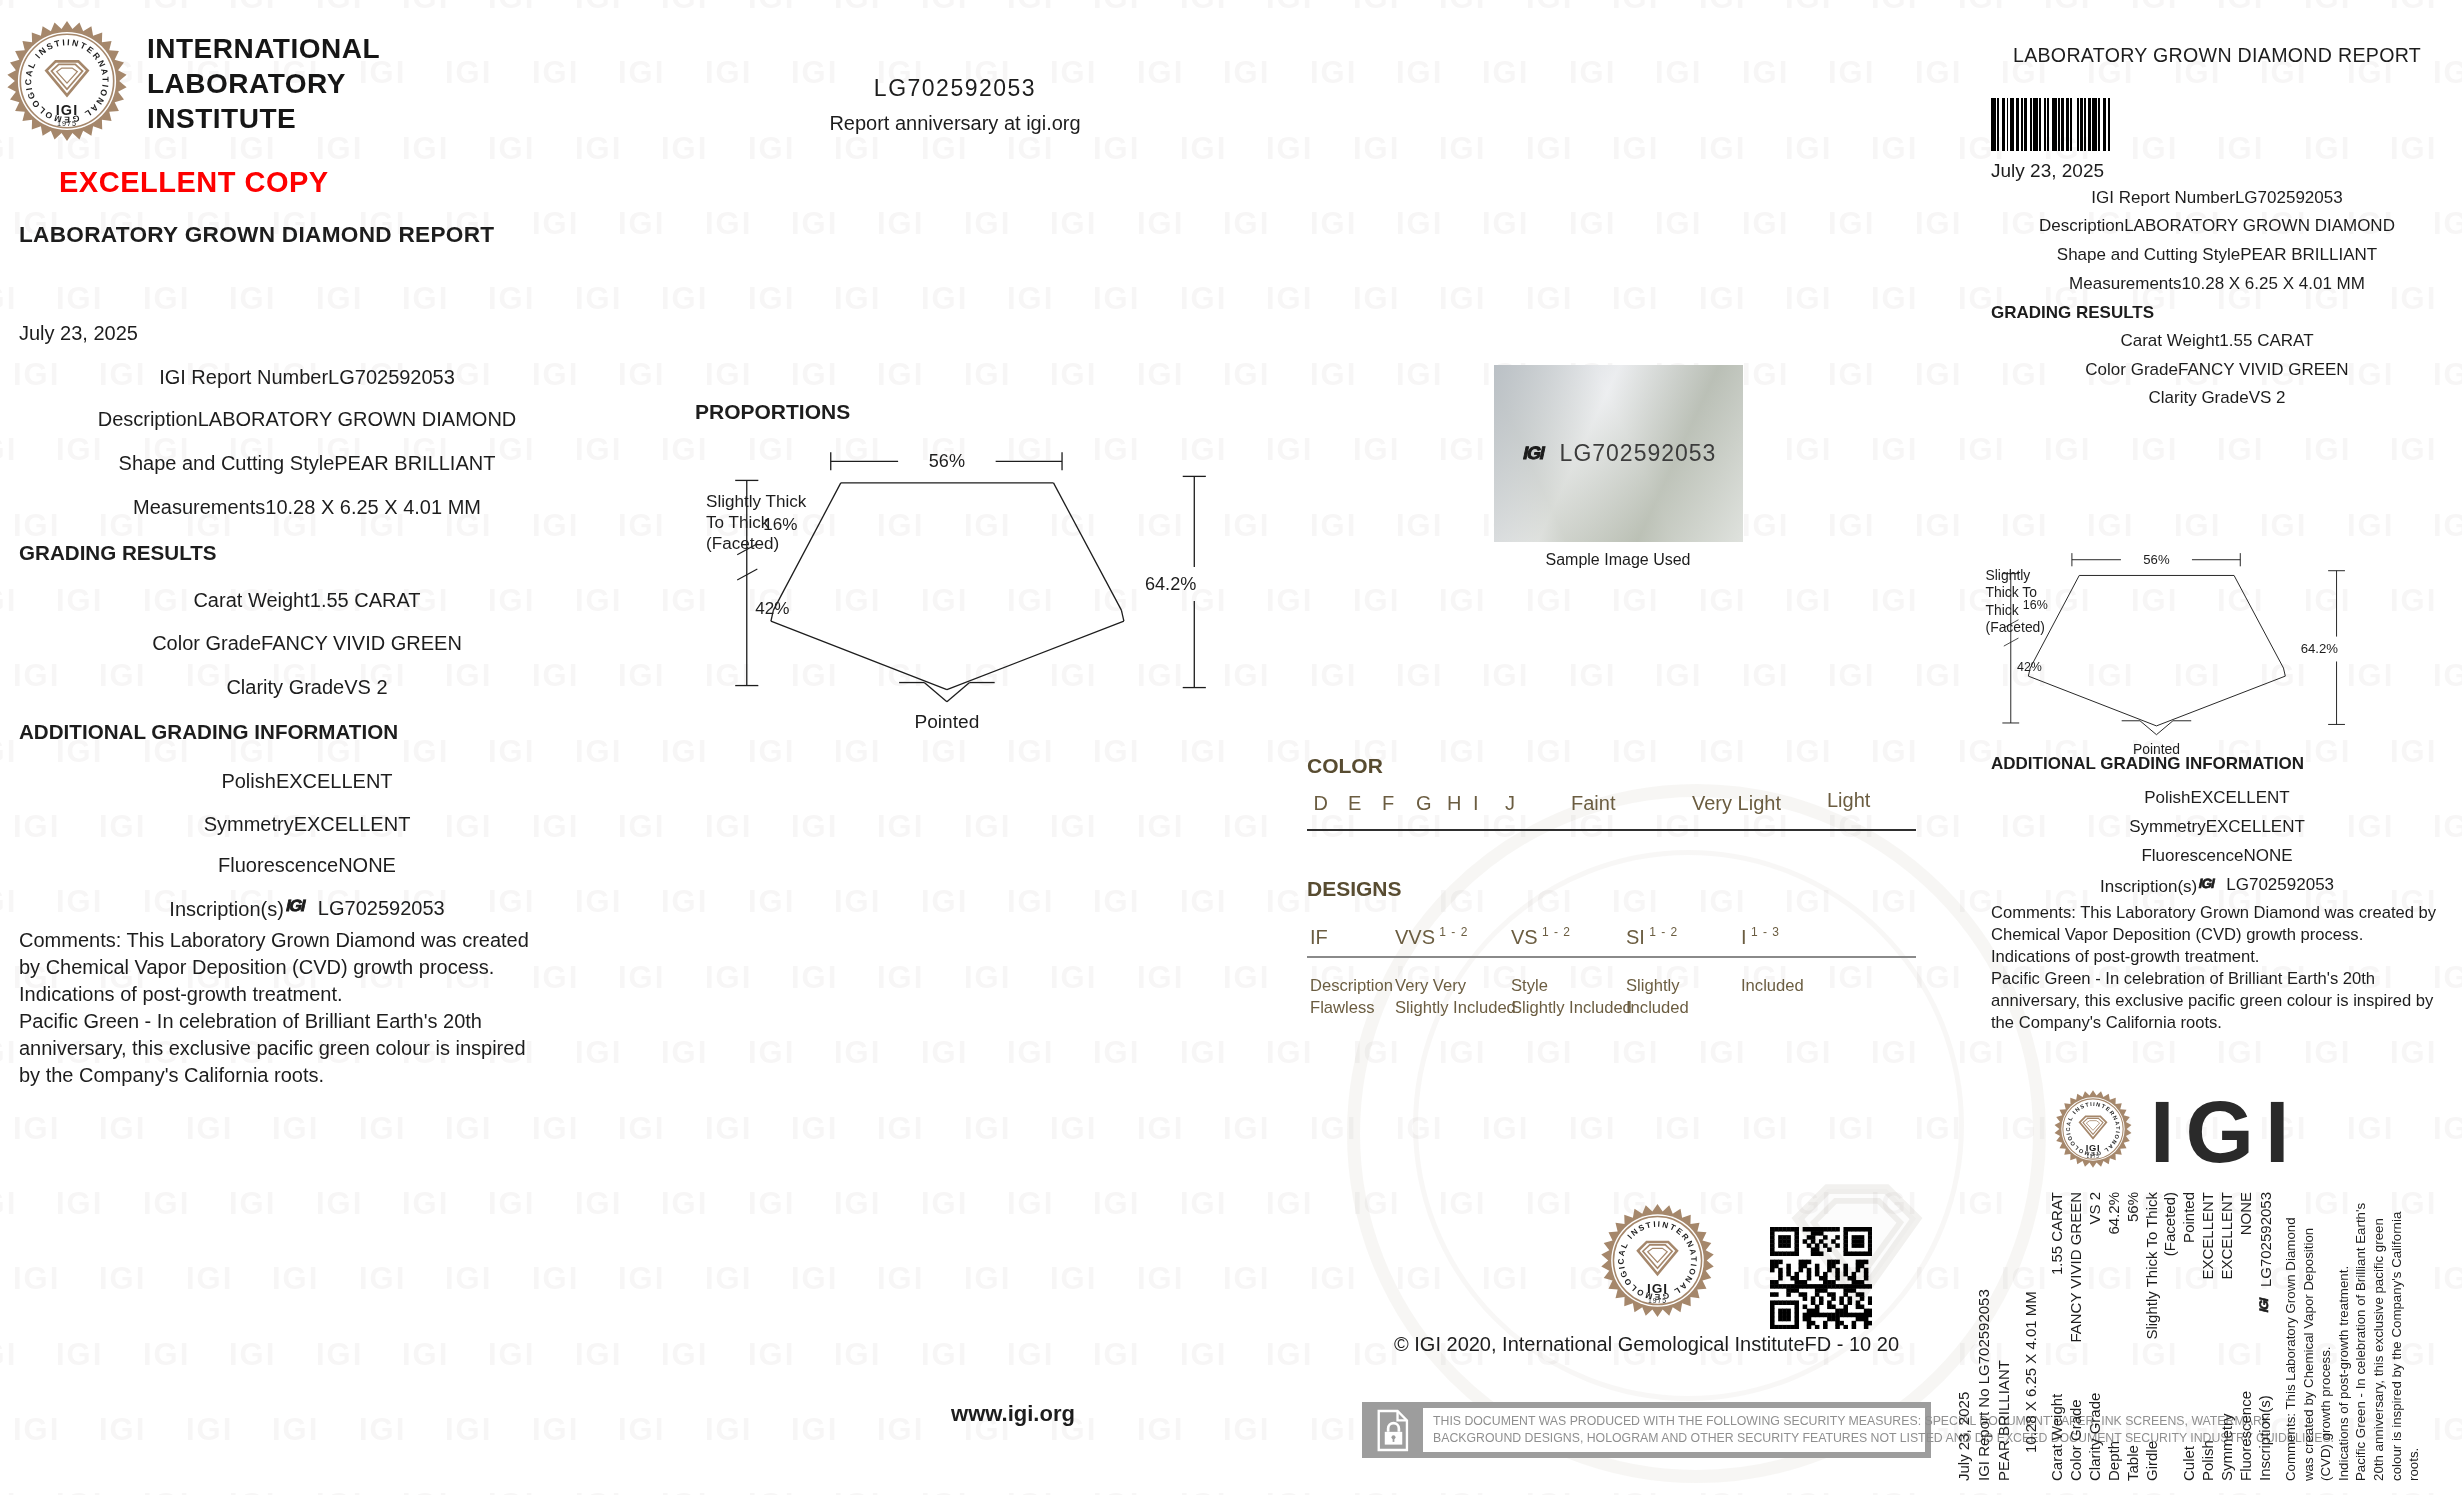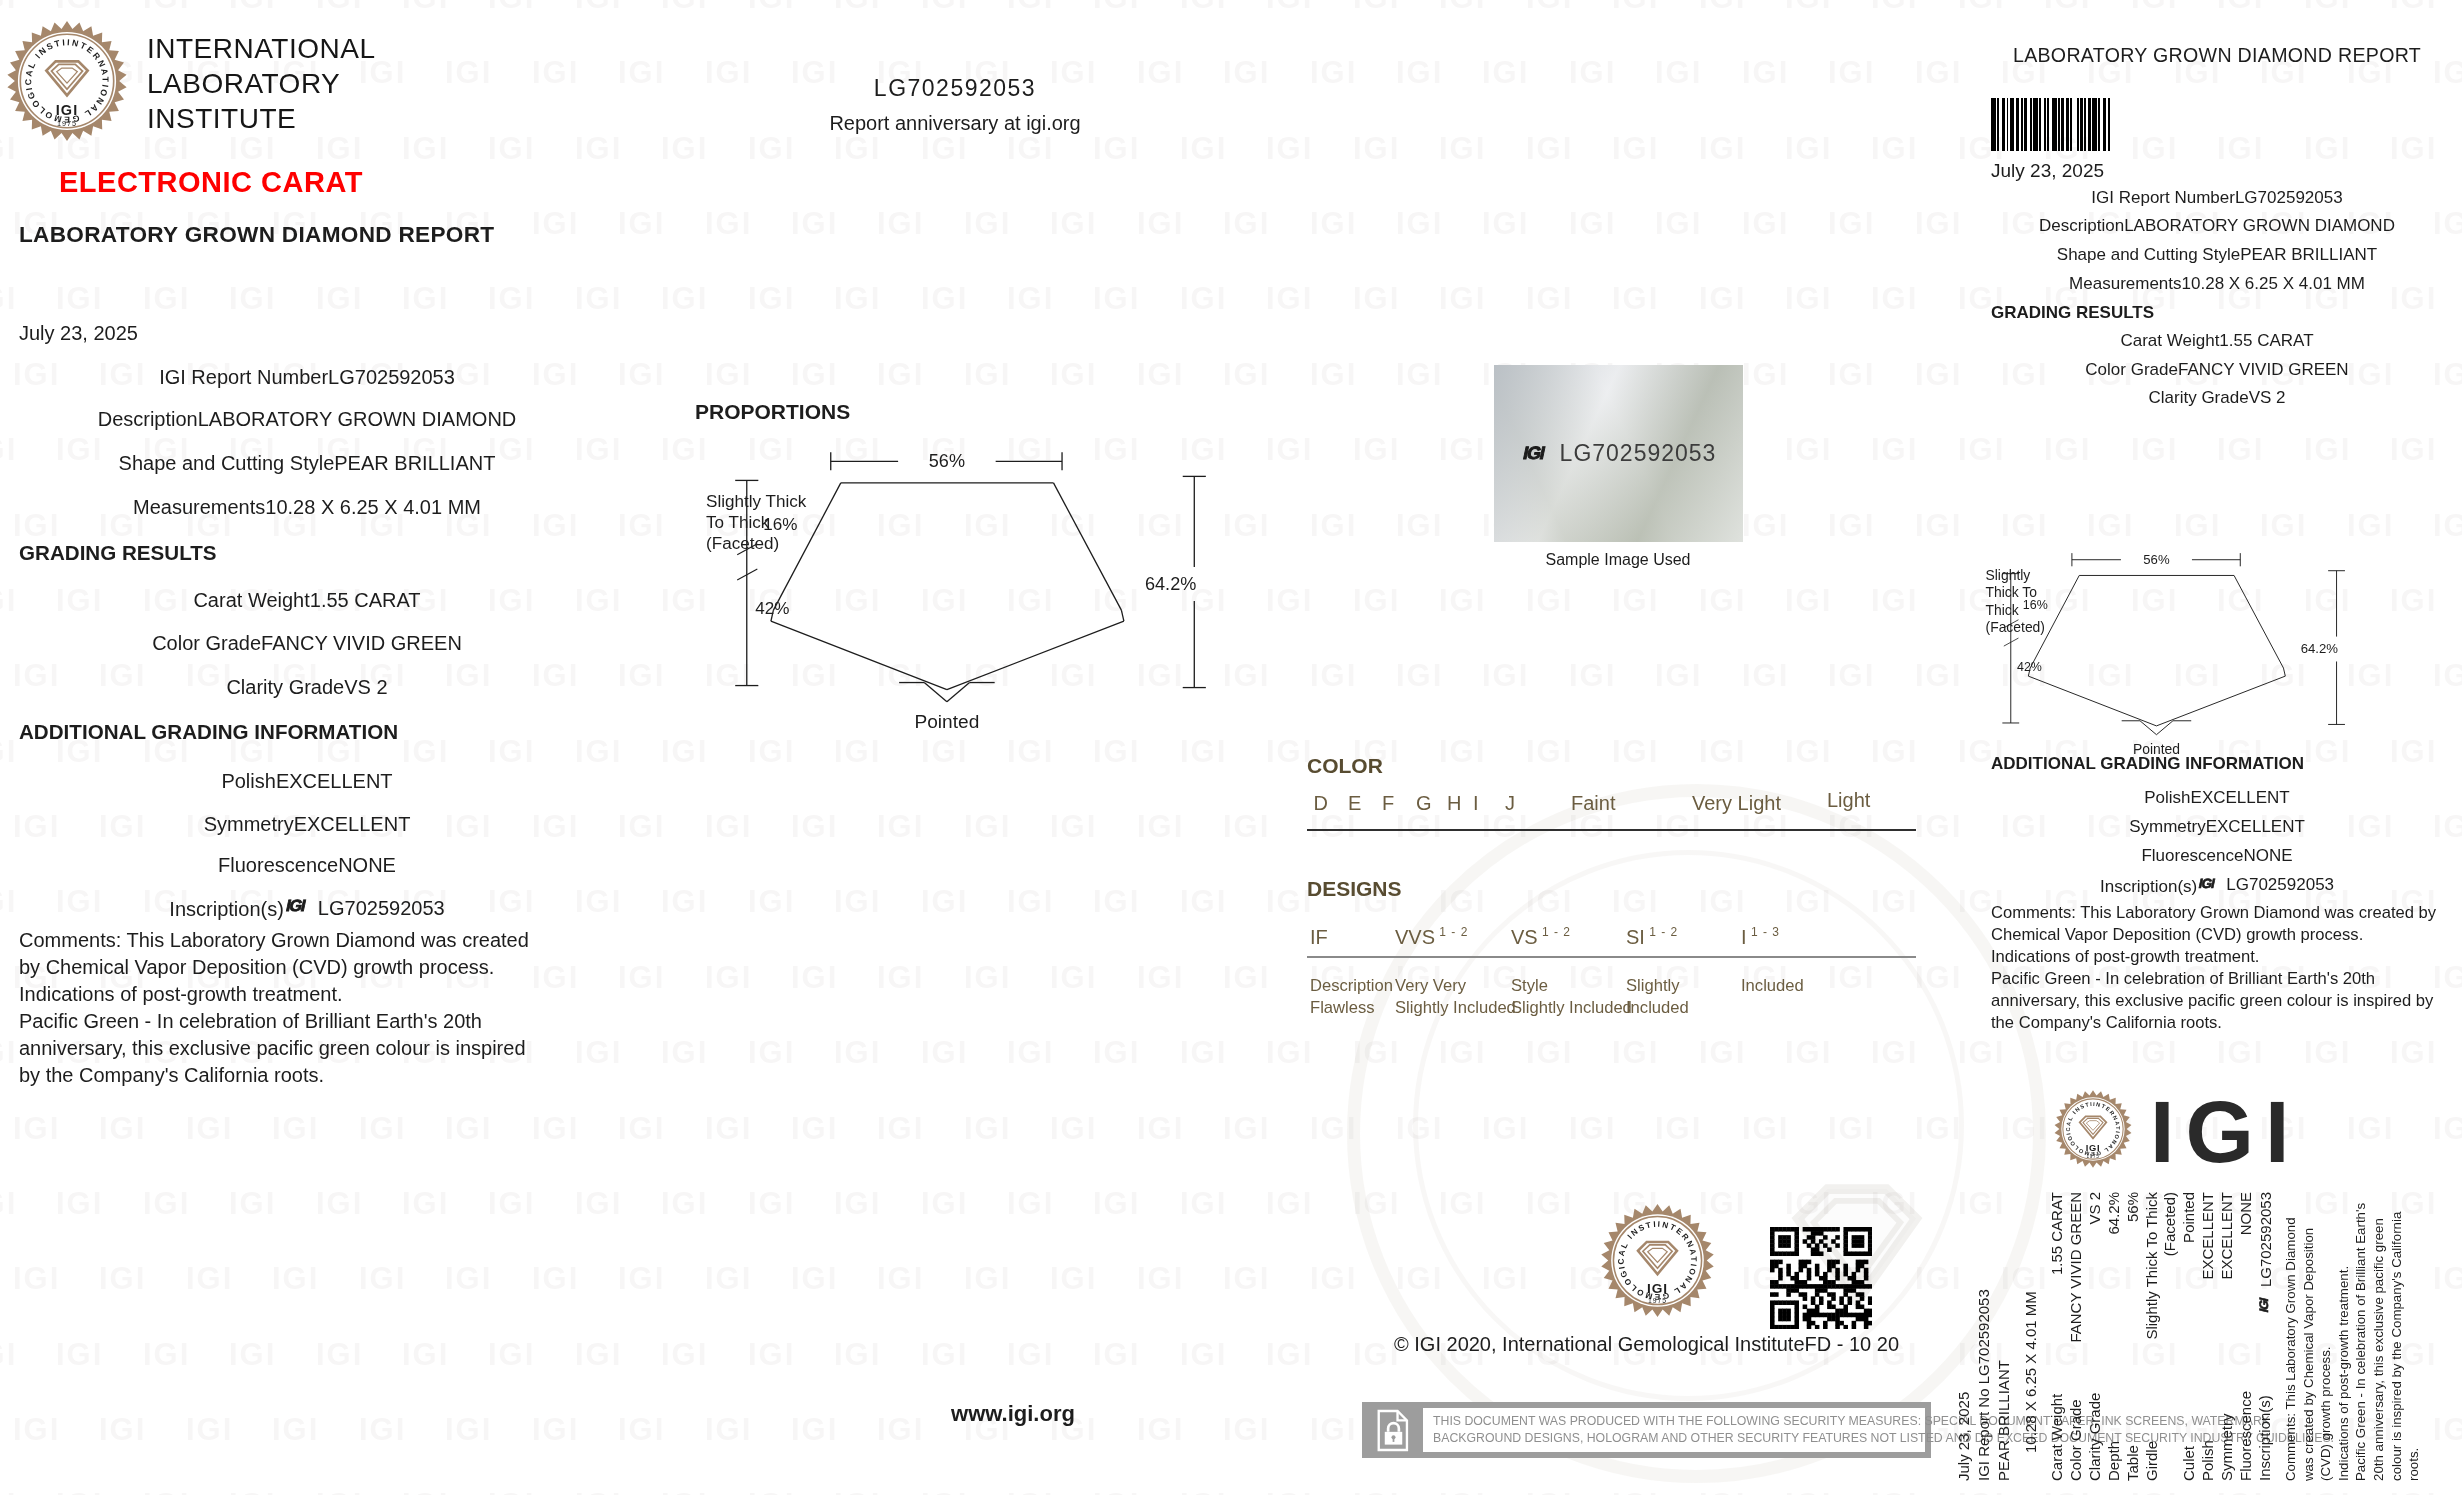--- a/index.html
+++ b/index.html
@@ -8,21 +8,21 @@
     background:#ffffff;color:#1d1d1d;
     font-family:"Liberation Sans",sans-serif;
   }
   #watermark{position:absolute;inset:0;z-index:0;}
   .wm-tile{position:absolute;font-weight:bold;font-size:31px;color:rgba(60,55,45,.045);letter-spacing:2px;}
   .wm-ring{position:absolute;border-radius:50%;z-index:0;}
   #content{position:absolute;inset:0;z-index:1;}
   .abs{position:absolute;}
   .row{display:flex;justify-content:center;align-items:baseline;}
   
-  .brand-line{font-weight:normal;font-size:28px;line-height:35px;letter-spacing:0.5px;color:#161616;}
+  .brand-line{font-weight:bold;font-size:28px;line-height:35px;letter-spacing:0.5px;color:#161616;}
   .ecopy{font-weight:bold;font-size:29px;color:#fe0000;letter-spacing:0.5px;}
   .doc-title{font-weight:bold;font-size:22.6px;letter-spacing:0.3px;}
   .fieldrow{left:19px;width:576px;font-size:20px;}
   .fieldrow .lab{white-space:nowrap;}
   .fieldrow .val{white-space:nowrap;text-align:right;}
   .sechead{font-weight:bold;font-size:20.6px;}
   .comments{left:19px;width:513px;font-size:20px;line-height:27px;}
   .comments p{margin:0;}
   
   .cnum{font-size:23px;letter-spacing:1.5px;}
@@ -710,21 +710,21 @@
     <text x="60" y="93" font-size="14" font-weight="bold" fill="#a5876b" text-anchor="middle" letter-spacing="1">IGI</text>
     <text x="60" y="104" font-size="7" fill="#a5876b" text-anchor="middle" letter-spacing="1">1975</text>
   </svg></div>
 
   <div class="abs" style="left:147px;top:31px;">
     <div class="brand-line">INTERNATIONAL</div>
     <div class="brand-line">LABORATORY</div>
     <div class="brand-line">INSTITUTE</div>
   </div>
 
-  <div class="abs ecopy" style="left:59px;top:166px;">ELECTRONIC CARAT</div>
+  <div class="abs ecopy" style="left:59px;top:166px;">EXCELLENT COPY</div>
 
   <div class="abs doc-title" style="left:19px;top:222px;">LABORATORY GROWN DIAMOND REPORT</div>
 
   <div class="abs cnum" style="left:955px;top:75px;transform:translateX(-50%);">LG702592053</div>
   <div class="abs cverify" style="left:955px;top:112px;transform:translateX(-50%);">Report anniversary at igi.org</div>
 
   <div class="abs fieldrow" style="top:322px;">
     <span class="lab">July 23, 2025</span>
   </div>
   <div class="abs fieldrow row" style="top:366px;">

